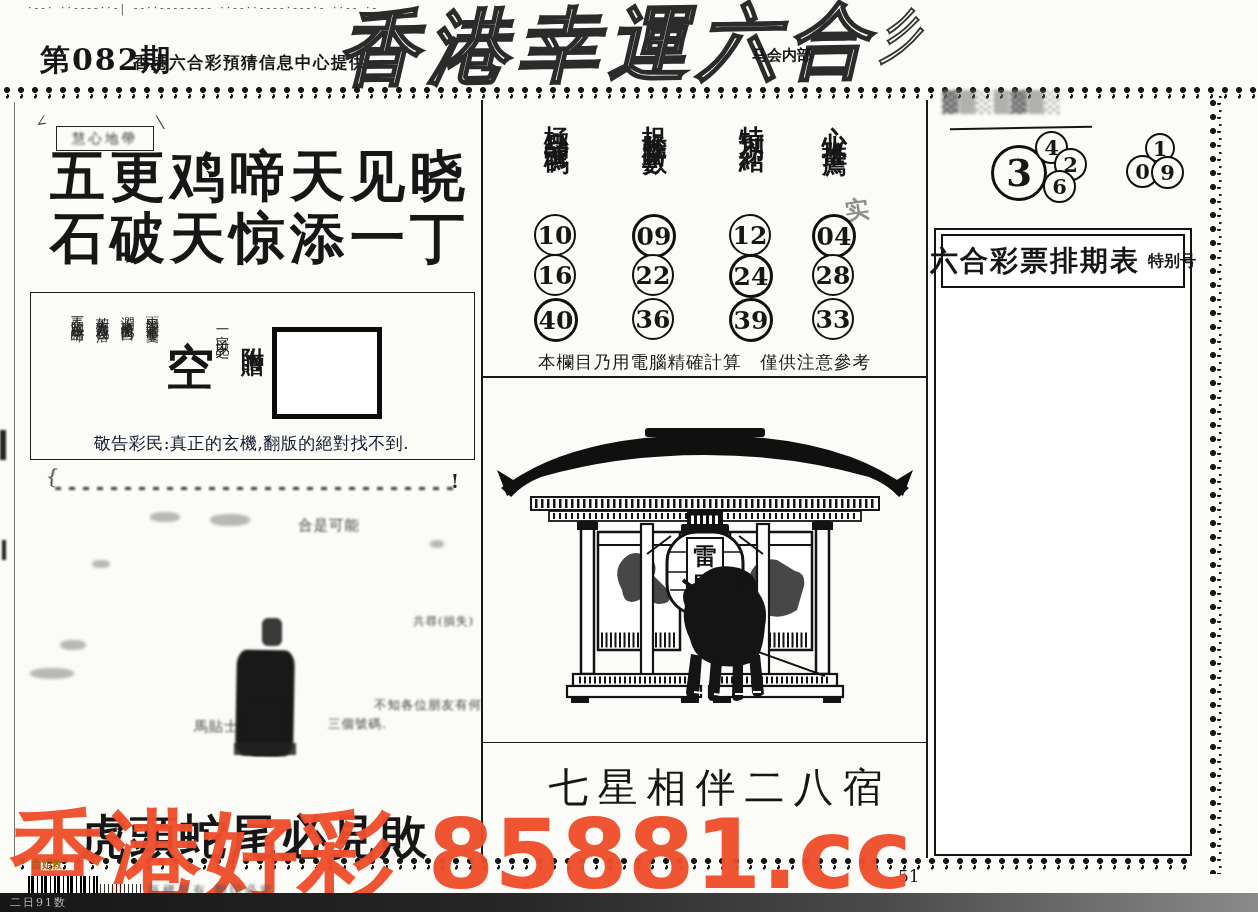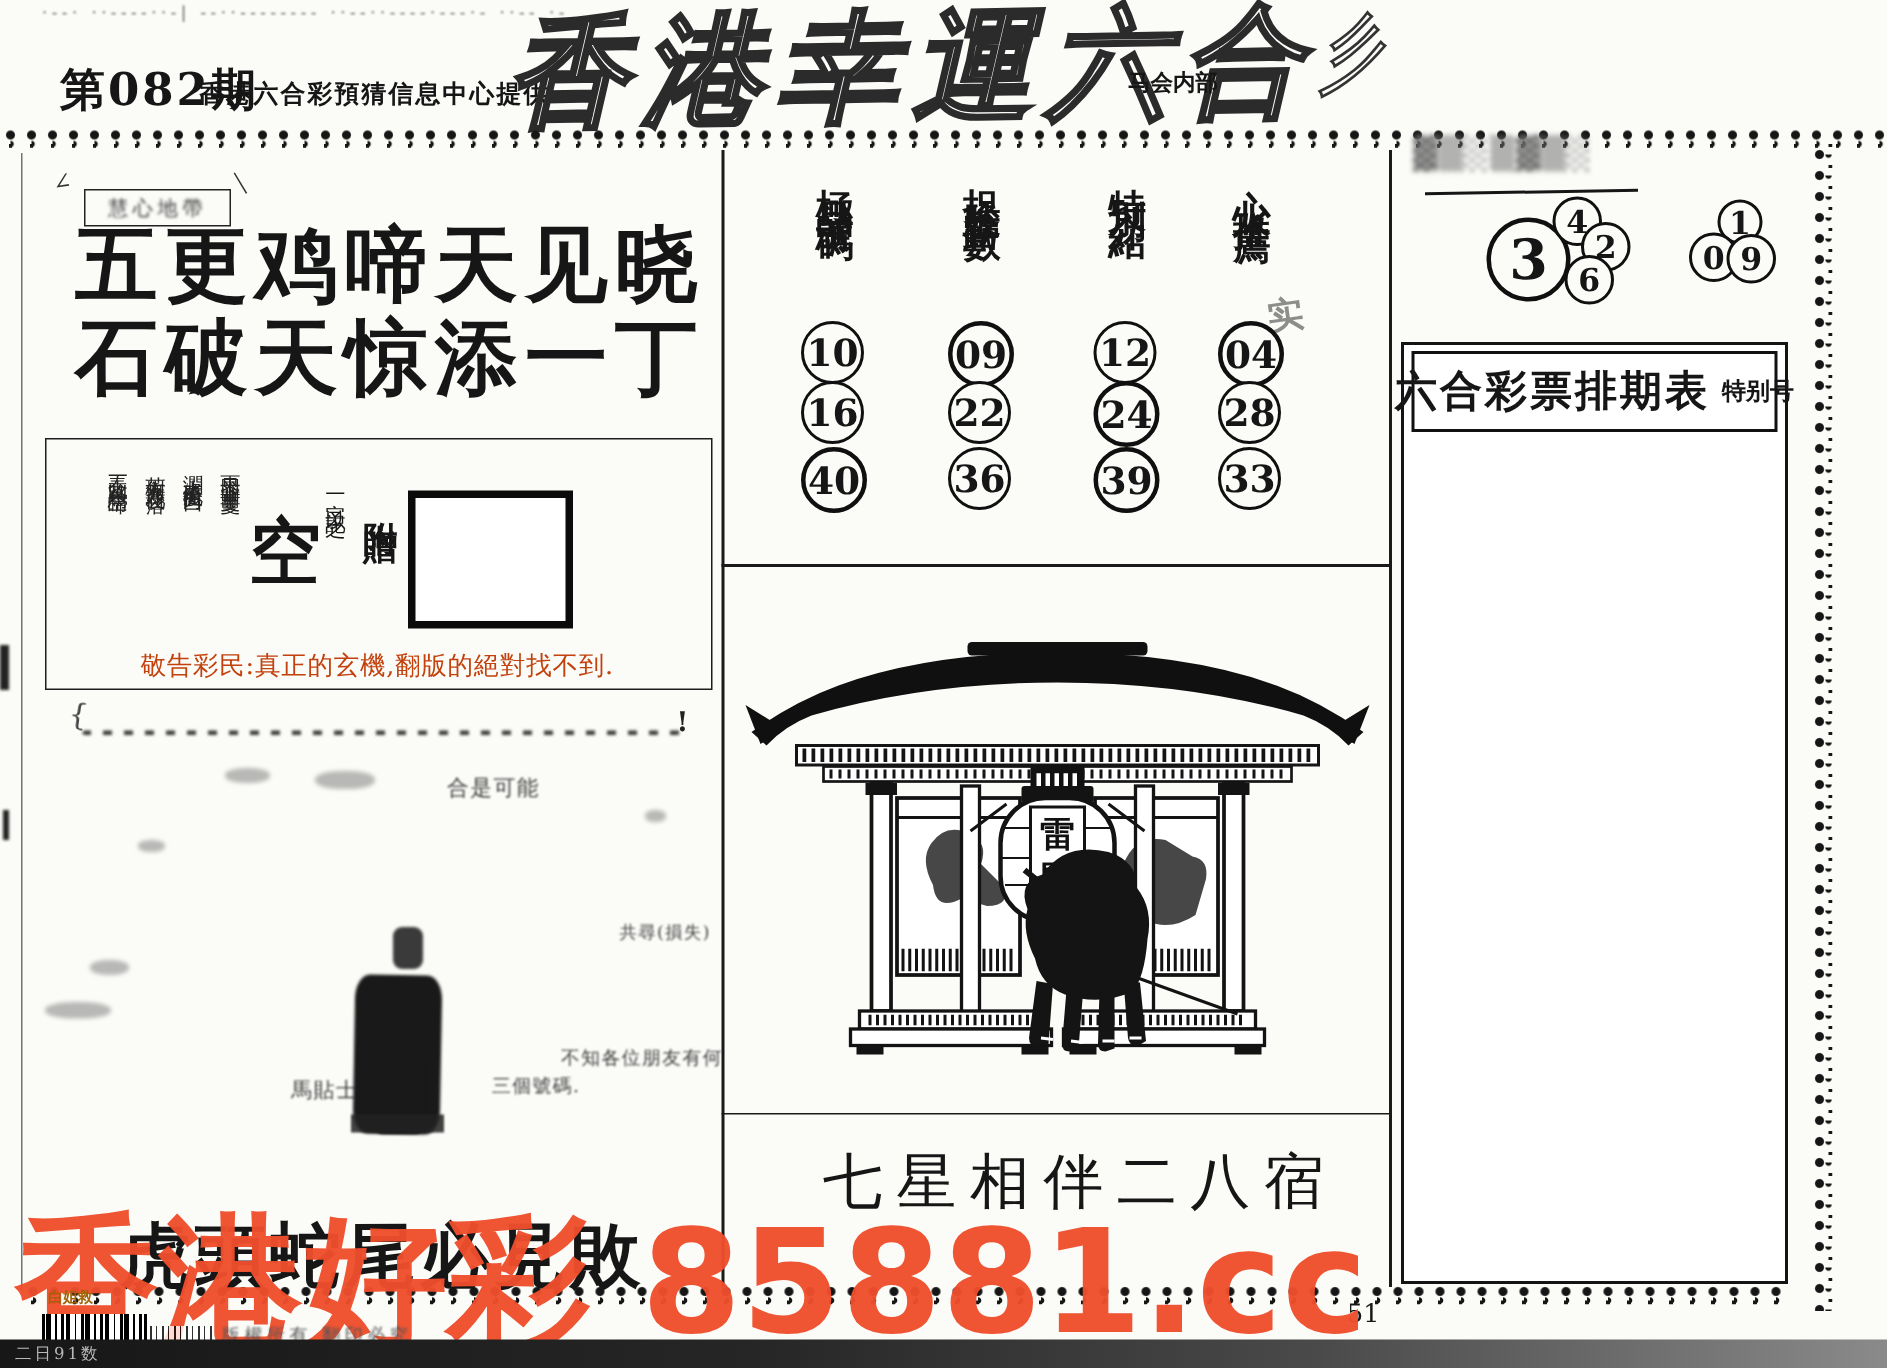--- a/index.html
+++ b/index.html
@@ -52,21 +52,21 @@
   .tick-r{left:153px;top:112px;transform:rotate(10deg);}
   .poem1{left:50px;top:140px;font-size:55px;font-weight:900;letter-spacing:5px;}
   .poem2{left:50px;top:202px;font-size:55px;font-weight:900;letter-spacing:5px;}
   .box2{left:30px;top:292px;width:443px;height:166px;border:1.8px solid #1d1d1d;}
   .vcol{writing-mode:vertical-rl;font-size:13.5px;letter-spacing:2px;top:306px;height:132px;color:#222;}
   .vp0{left:144px;} .vp1{left:119px;} .vp2{left:94px;} .vp3{left:69px;}
   .kong{left:166px;top:336px;font-size:48px;font-weight:600;}
   .kong-note{writing-mode:vertical-rl;left:214px;top:322px;font-size:13.5px;height:105px;letter-spacing:3px;}
   .gift-label{writing-mode:vertical-rl;left:238px;top:330px;font-size:23px;font-weight:800;height:105px;letter-spacing:4px;}
   .gift-box{left:272px;top:327px;width:100px;height:82px;border:5px solid #0b0b0b;background:#fff;}
-  .notice{left:30px;top:432px;width:443px;text-align:center;font-size:17px;color:#c2410c;letter-spacing:.5px;filter:blur(.3px);}
+  .notice{left:30px;top:432px;width:443px;text-align:center;font-size:17px;color:#0f172a;letter-spacing:.5px;filter:blur(.3px);}
 
   
   .smear-line{left:55px;top:487px;width:400px;height:3px;border-radius:2px;
     background:repeating-linear-gradient(90deg,#3a3a3a 0 6px, rgba(0,0,0,0) 6px 14px);filter:blur(1px);}
   .smear-start{left:46px;top:464px;font-size:20px;color:#444;transform:rotate(8deg);filter:blur(.4px);}
   .smear-end{left:451px;top:471px;font-size:18px;font-weight:700;color:#222;}
   .frag{color:#3c3c3c;filter:blur(.8px);letter-spacing:1px;}
   .f0{left:298px;top:516px;font-size:14.5px;}
   .f1{left:413px;top:614px;font-size:11.5px;}
   .f2{left:374px;top:697px;font-size:12.5px;}
@@ -211,20 +211,21 @@
   <span class="abs circ" style="left:534px;top:254px;">16</span>
   <span class="abs circ" style="left:632px;top:254px;">22</span>
   <span class="abs circ bold" style="left:729px;top:254px;">24</span>
   <span class="abs circ" style="left:812px;top:254px;">28</span>
 
   <span class="abs circ bold" style="left:534px;top:298px;">40</span>
   <span class="abs circ" style="left:632px;top:298px;">36</span>
   <span class="abs circ bold" style="left:729px;top:298px;">39</span>
   <span class="abs circ" style="left:812px;top:298px;">33</span>
 
+  <div class="abs center-note nw">本欄目乃用電腦精確計算　僅供注意參考</div>
   <div class="abs hline1"></div>
 
   <svg class="abs temple" width="420" height="282" viewBox="0 0 420 282">
     <path d="M2,46 L28,62 L12,72 Z" fill="#101010"></path>
     <path d="M418,46 L392,62 L408,72 Z" fill="#101010"></path>
     <rect x="150" y="4" width="120" height="9" rx="3" fill="#101010"></rect>
     <path d="M6,64 Q34,44 64,33 Q124,11 210,11 Q296,11 356,33 Q386,44 414,64 L404,73 Q392,60 374,53 Q298,31 210,31 Q122,31 46,53 Q28,60 16,73 Z" fill="#101010"></path>
     <rect x="36" y="73" width="348" height="13" fill="#fff" stroke="#151515" stroke-width="2"></rect>
     <line x1="40" y1="79.5" x2="380" y2="79.5" stroke="#151515" stroke-width="9" stroke-dasharray="2.5,3.5"></line>
     <rect x="54" y="87" width="312" height="10" fill="#fff" stroke="#151515" stroke-width="1.8"></rect>

